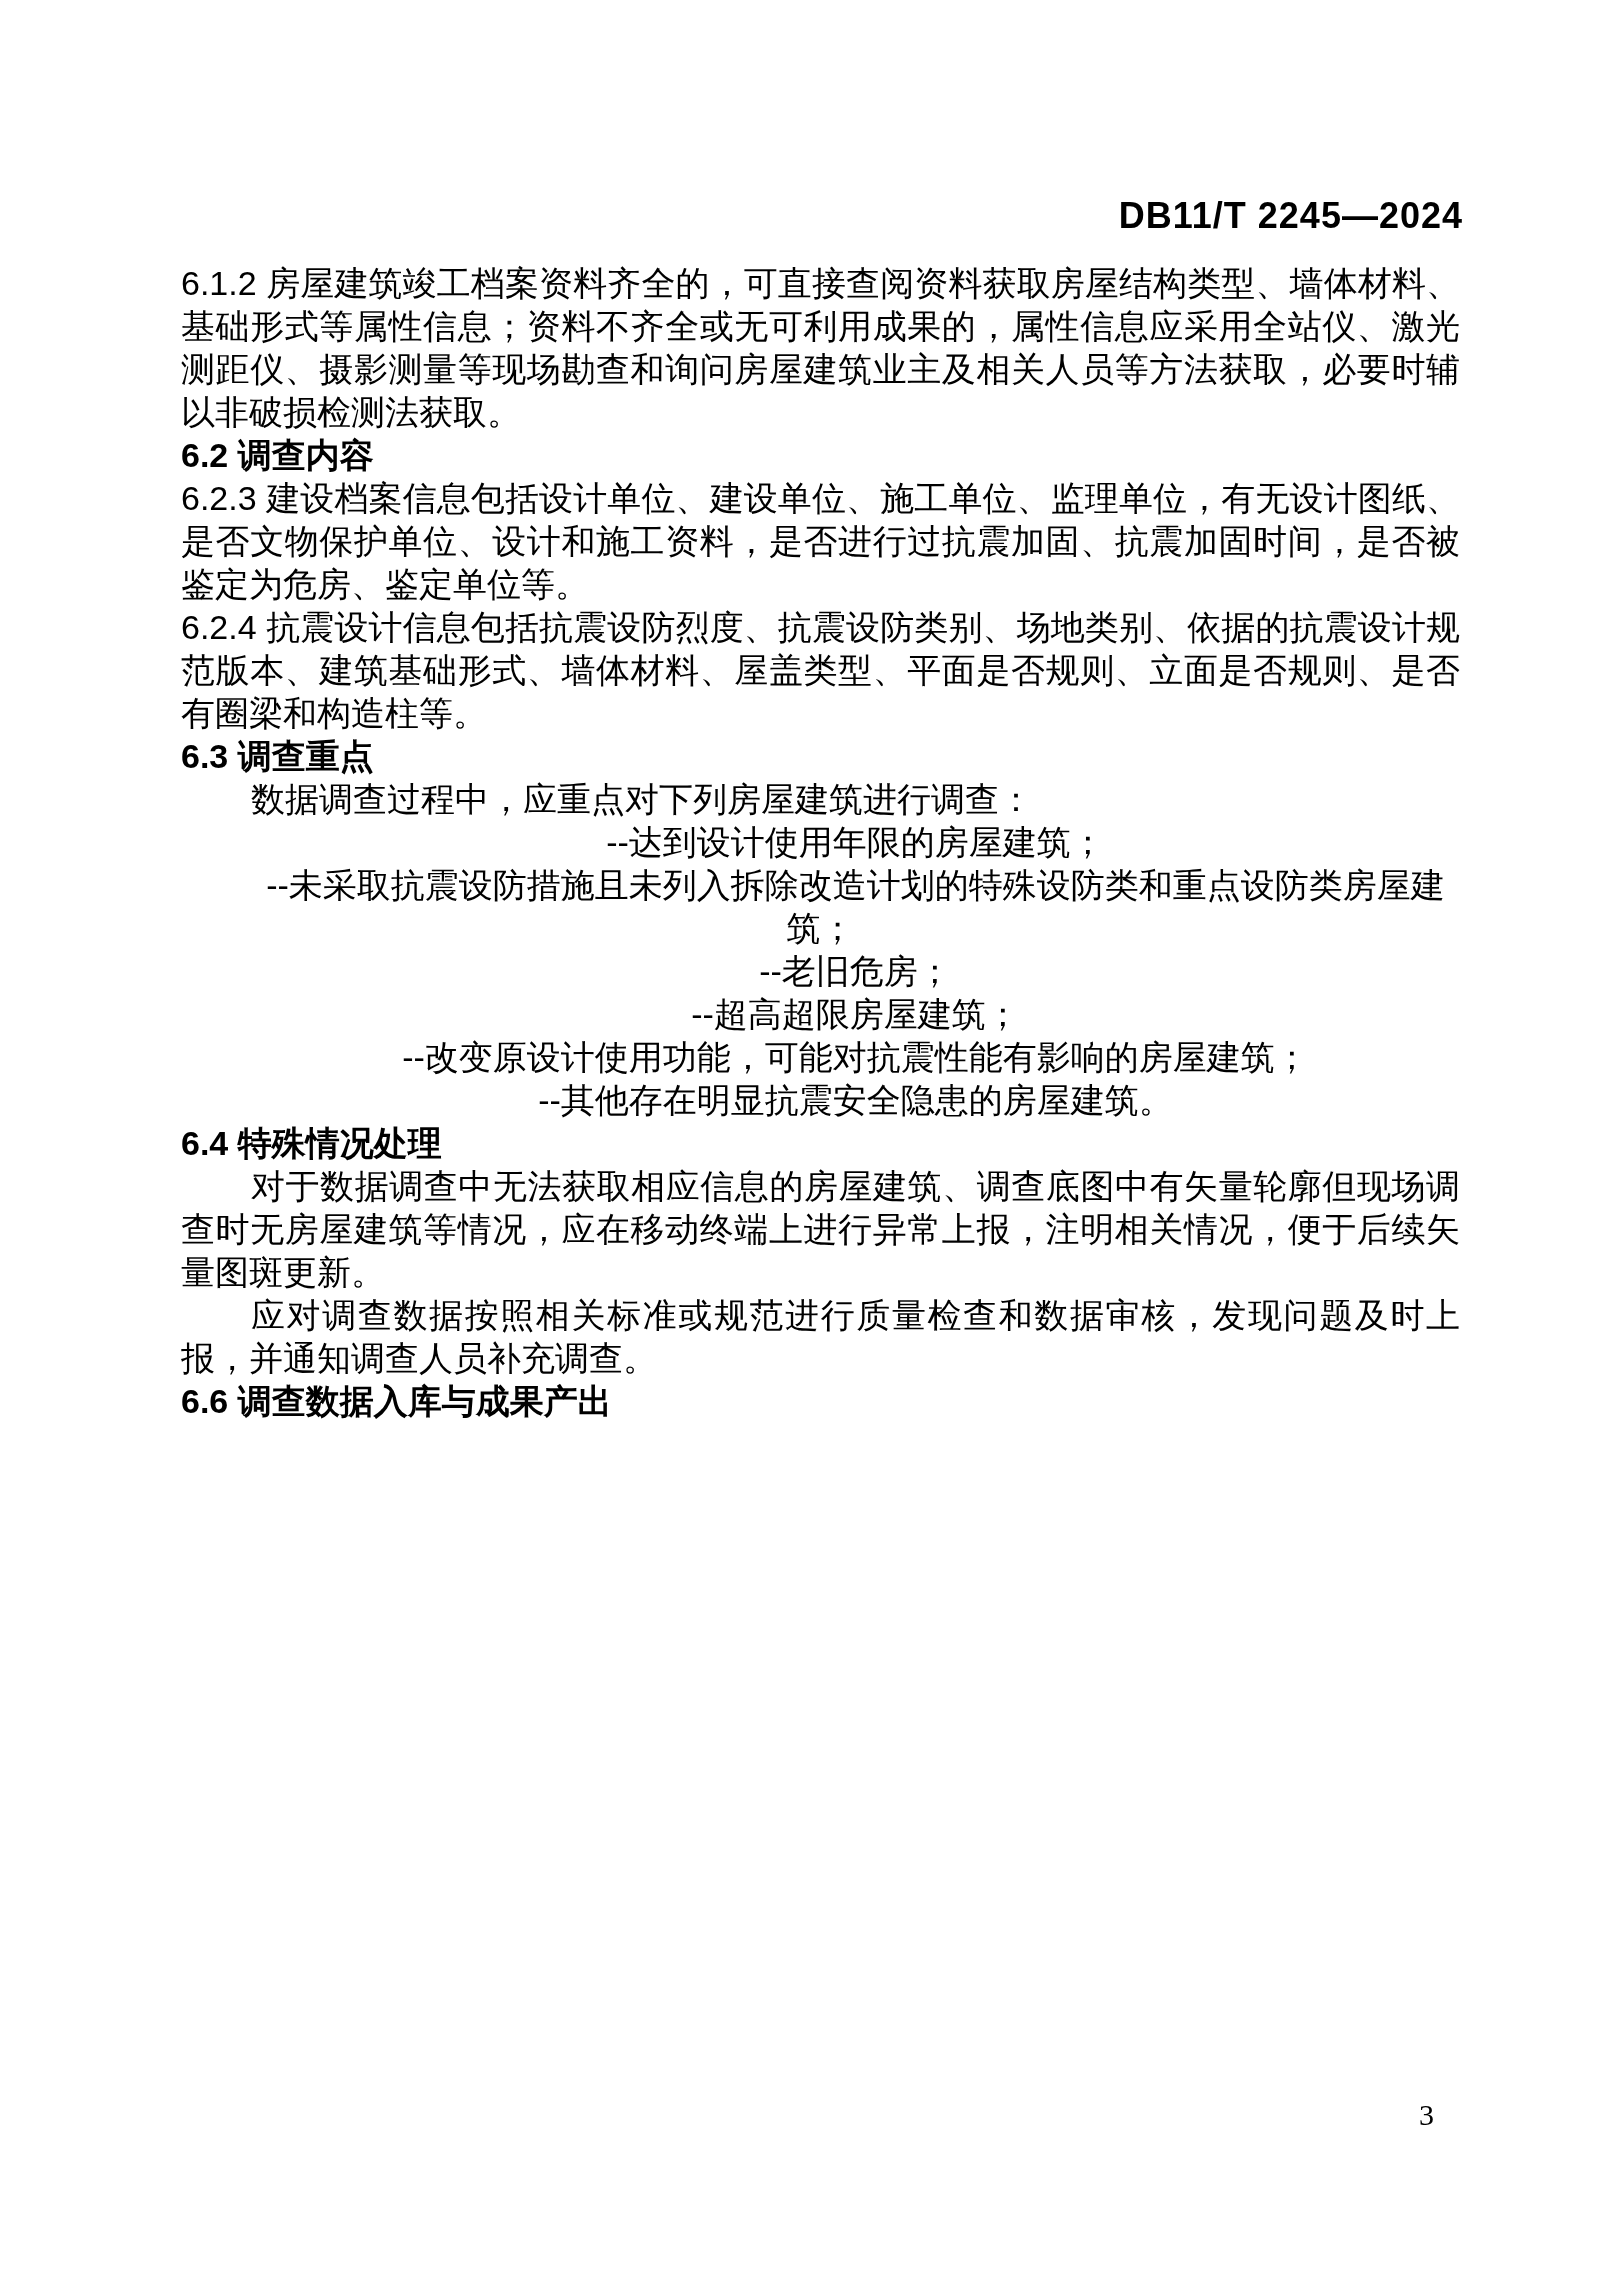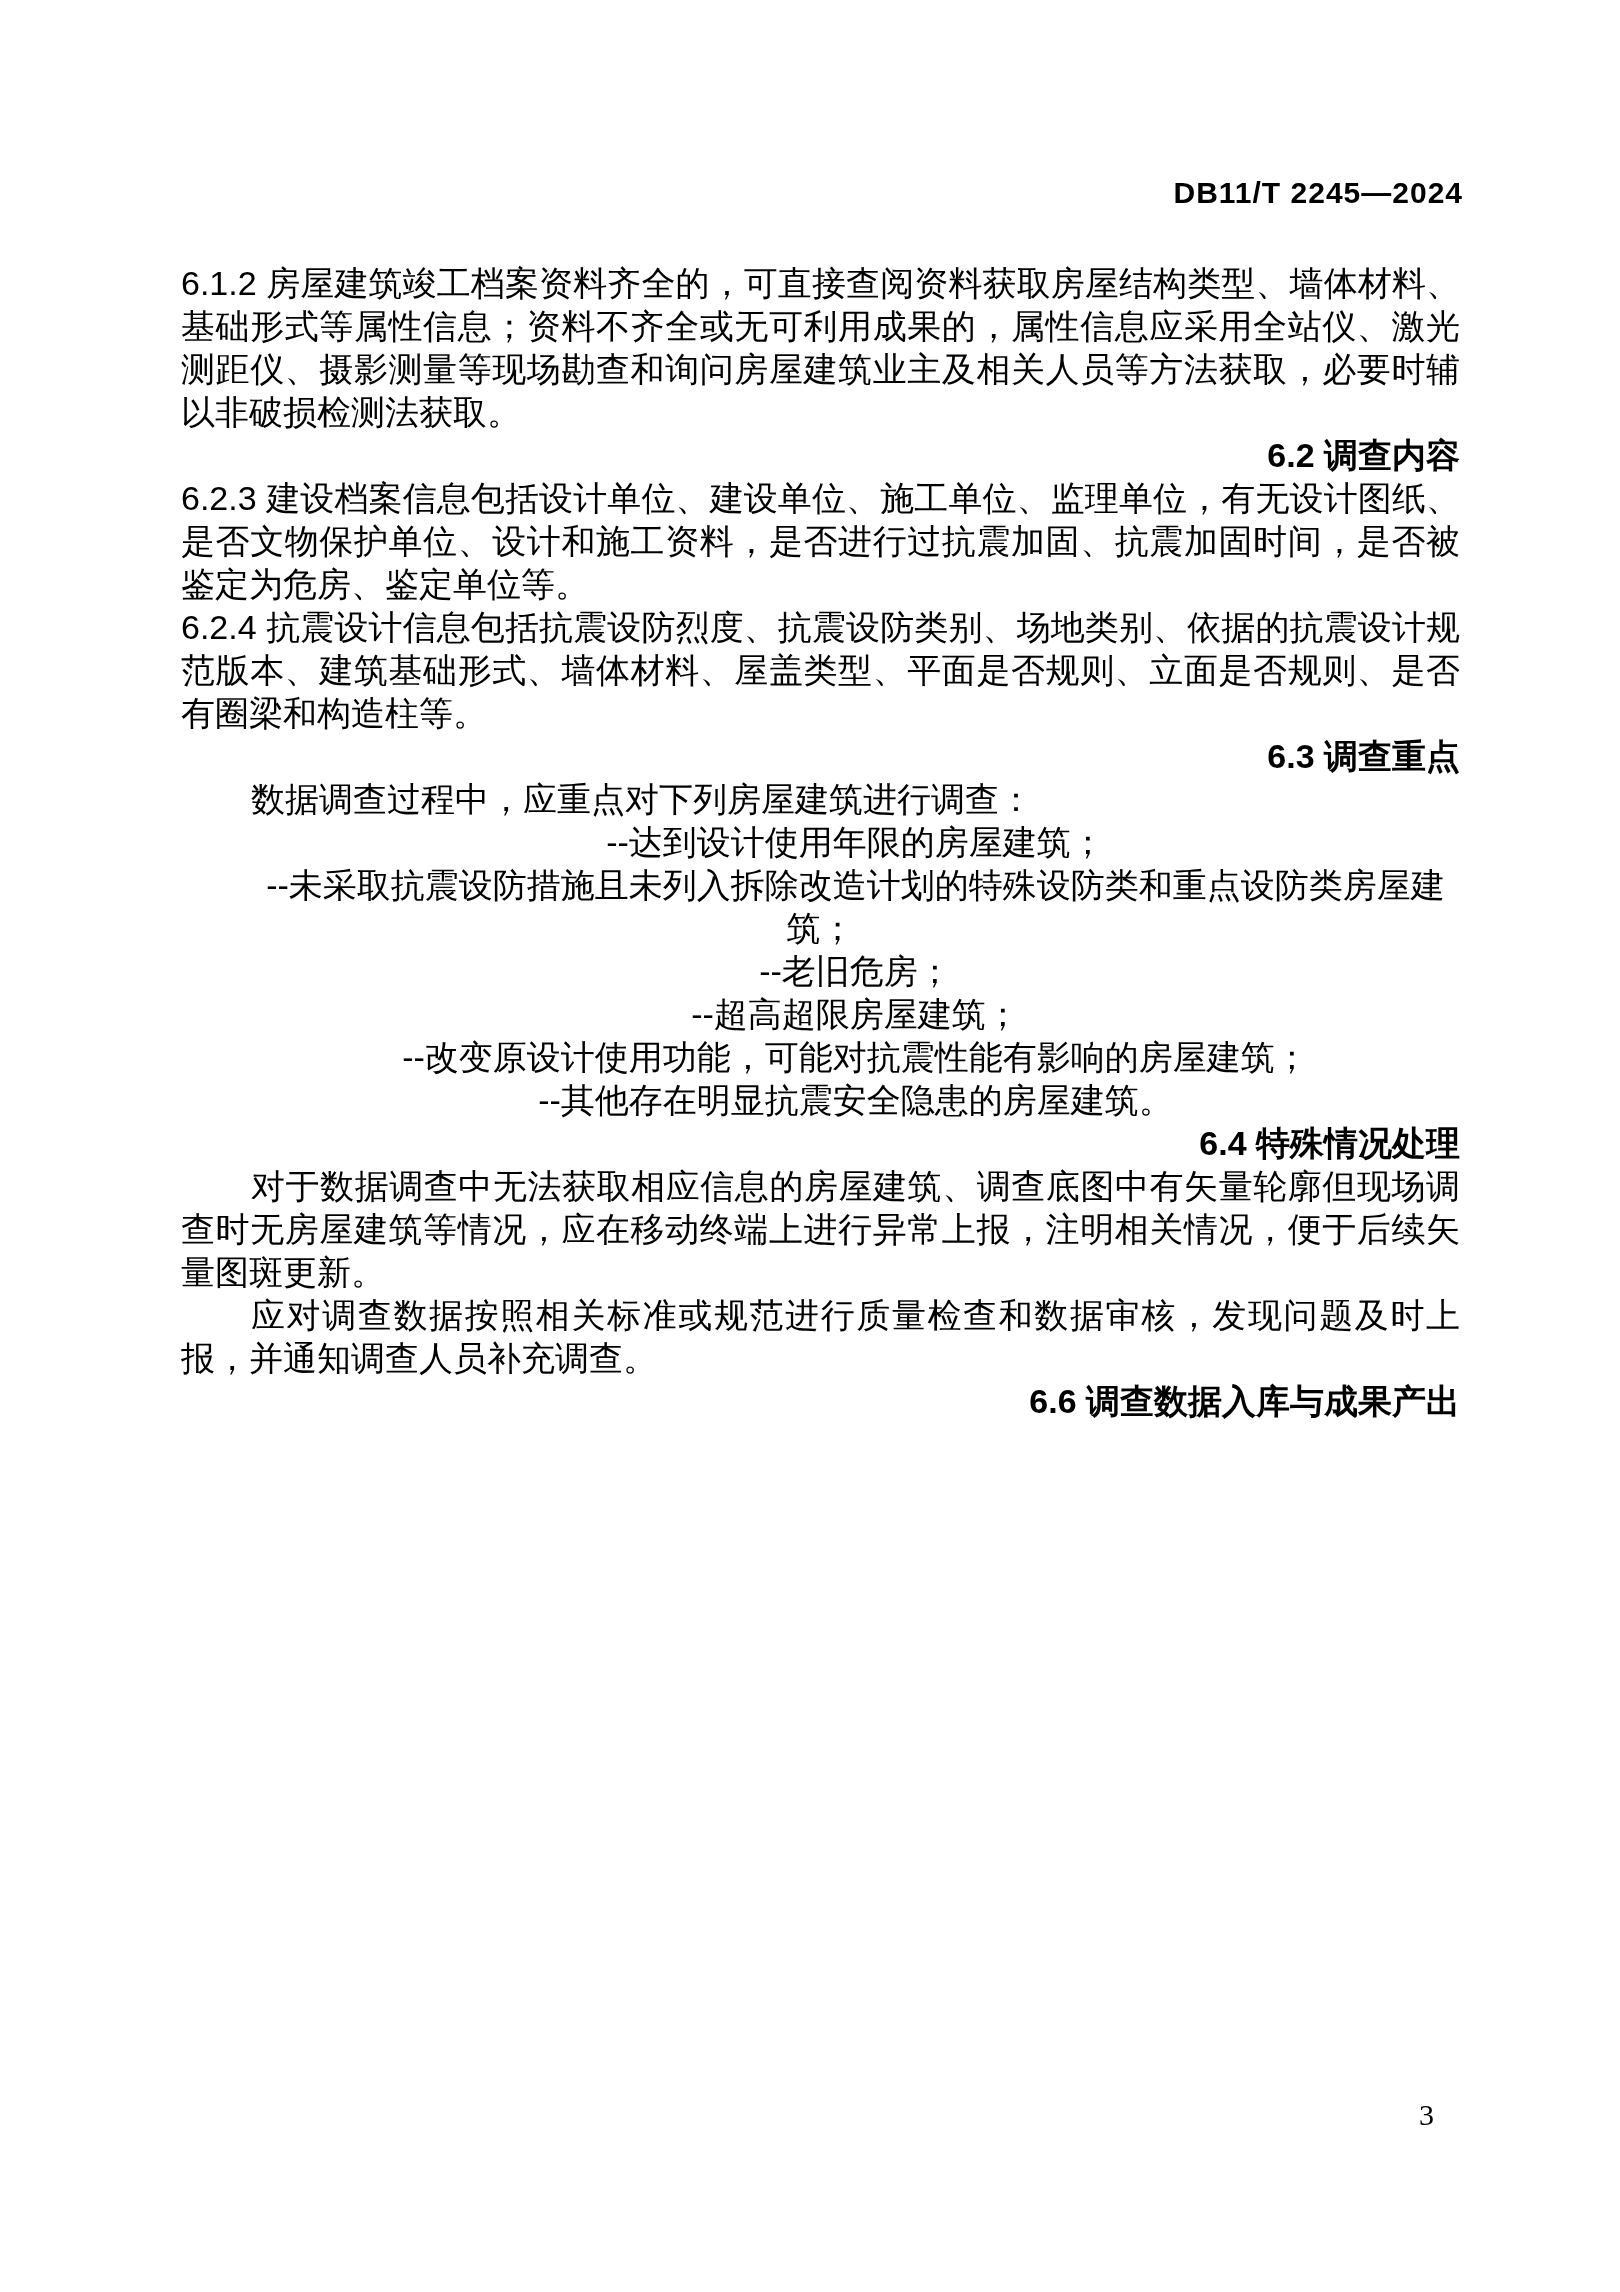--- a/index.html
+++ b/index.html
@@ -12,23 +12,23 @@
     width: 1620px;
     height: 2293px;
     margin: 0 auto;
     background: #ffffff;
     color: #000000;
     font-family: "Liberation Sans", sans-serif;
     overflow: hidden;
   }
   .doc-header {
     position: absolute;
-    top: 176px;
+    top: 195px;
     right: 157px;
-    font-size: 30px;
+    font-size: 36px;
     font-weight: 600;
     letter-spacing: 1px;
     white-space: nowrap;
   }
   .doc-body {
     position: absolute;
     top: 262px;
     left: 181px;
     width: 1279px;
     font-size: 34px;
@@ -38,21 +38,21 @@
   }
   .doc-body p {
     margin: 0;
     padding: 0;
   }
   .clause {
     text-indent: 0;
   }
   .heading {
     font-weight: bold;
-    text-align: right;
+    text-align: left;
   }
   .indent {
     text-indent: 70px;
   }
   .list-item {
     text-indent: 70px;
     text-align: center;
   }
   .page-number {
     position: absolute;

